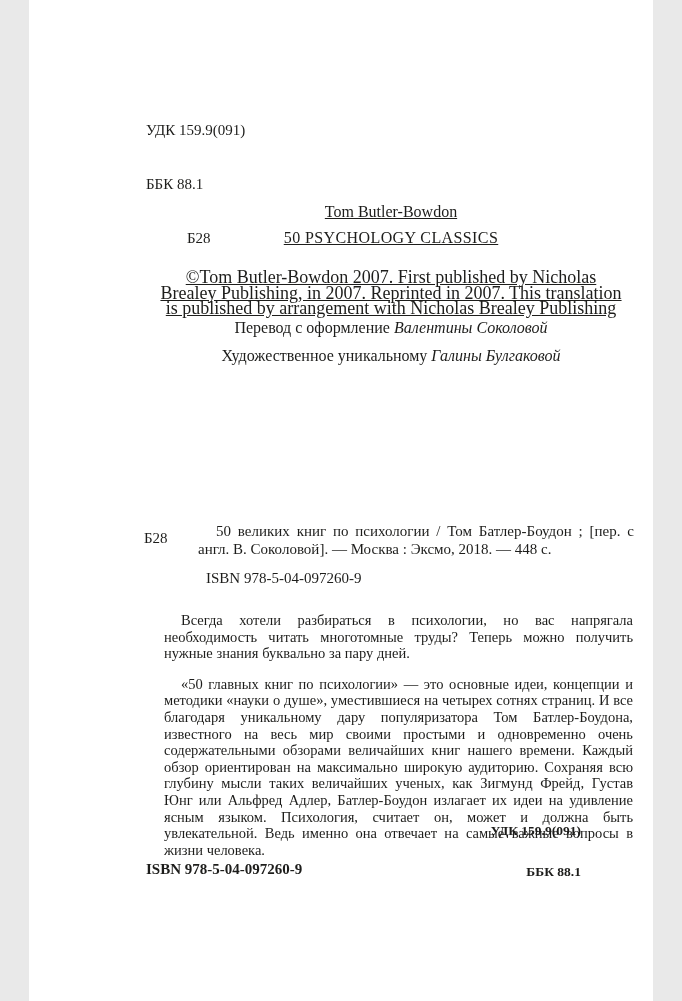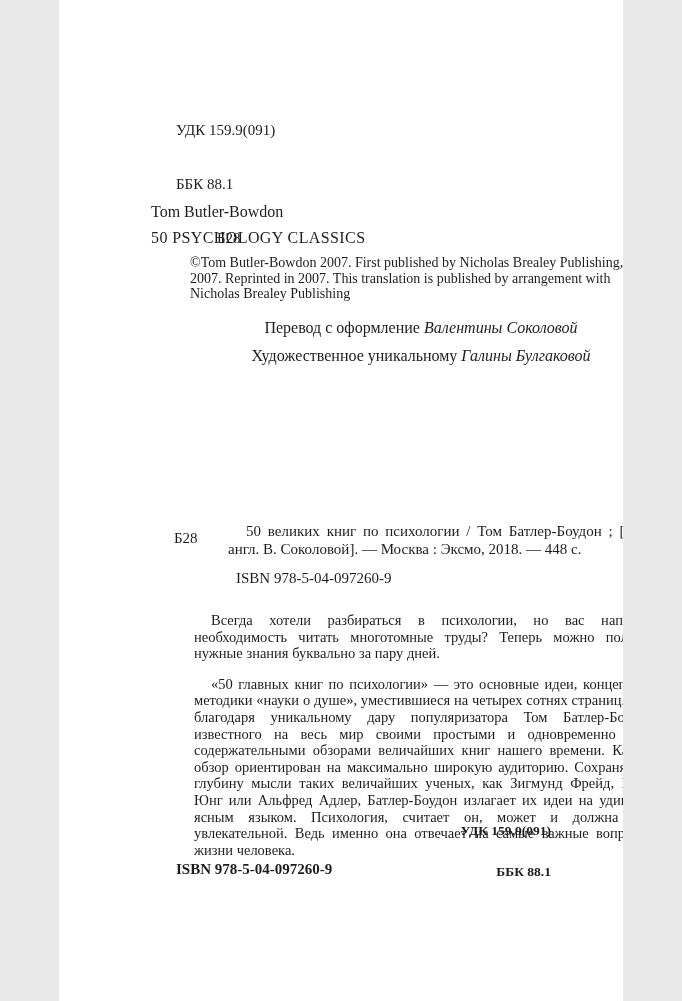--- a/index.html
+++ b/index.html
@@ -1,18 +1,18 @@
 <!DOCTYPE html>
 <html lang="ru"><head>
 <meta charset="utf-8">
 <style>
   html, body { margin: 0; padding: 0; background: #e9e9e9; }
   .page {
     position: relative;
-    width: 564px;
+    width: 624px;
     height: 1001px;
     background: #ffffff;
     margin: 0 auto;
     font-family: "Liberation Serif", "DejaVu Serif", serif;
     color: #1d1d1b;
     overflow: hidden;
   }
 
   
   .top-codes {
@@ -24,27 +24,29 @@
     white-space: pre;
   }
   .top-codes .sign { padding-left: 41px; }
 
   
   .original {
     position: absolute;
     left: 92px;
     top: 203px;
     width: 540px;
+    text-align: center;
+    text-decoration: underline;
   }
   .o-author { font-size: 16px; }
   .o-title  { font-size: 16px; margin-top: 8px; letter-spacing: 0.4px; }
   .o-copy   {
-    font-size: 14px;
+    font-size: 18px;
     line-height: 15.6px;
-    margin: 8px auto 0;
+    margin: 23px auto 0;
     max-width: 462px;
   }
 
   
   .credits {
     position: absolute;
     left: 92px;
     top: 319px;
     width: 540px;
     text-align: center;

